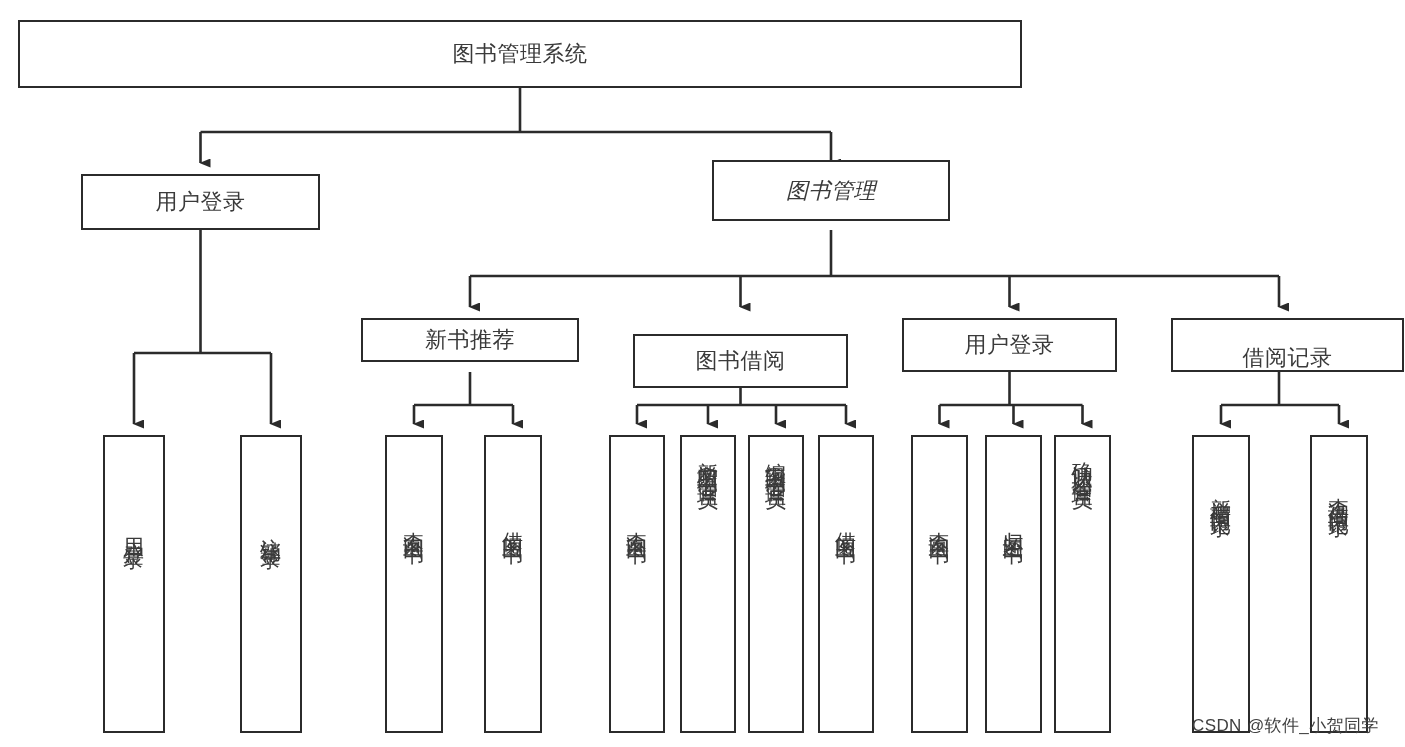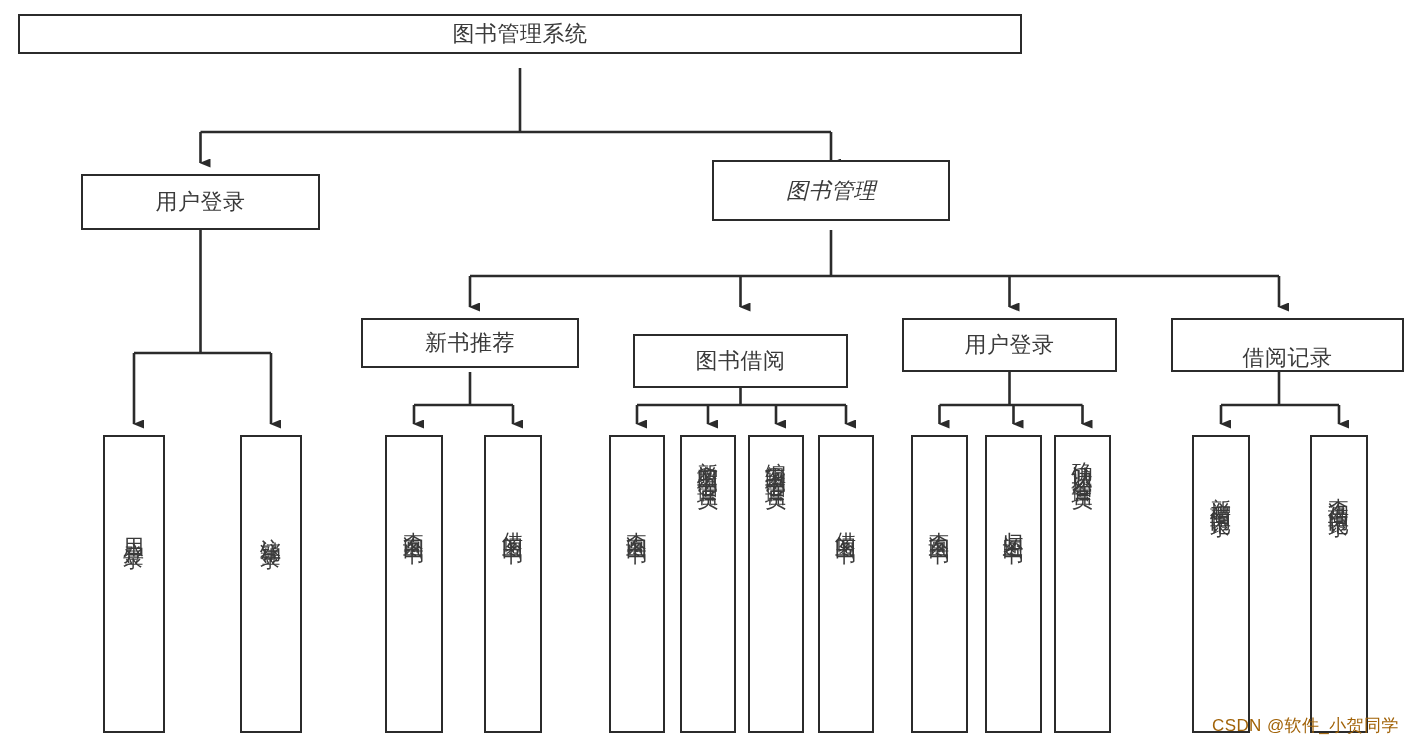--- a/index.html
+++ b/index.html
@@ -58,25 +58,24 @@
     writing-mode: vertical-rl;
     text-orientation: upright;
     font-size: 21px;
     letter-spacing: 4px;
     line-height: 1;
     white-space: nowrap;
   }
   .watermark {
     position: absolute;
     font-size: 17px;
-    color: #a16207;
+    color: #404040;
     white-space: nowrap;
     z-index: 8;
     letter-spacing: 0.4px;
-    margin-left: 20px;
   }
 </style>
 </head>
 <body>
 
 <div id="diagram-root">
 
   <svg id="edge-layer" viewBox="0 0 1405 747" width="1405" height="747" xmlns="http://www.w3.org/2000/svg">
     <defs>
       <marker id="arrowhead" markerWidth="9" markerHeight="11" refX="4.5" refY="10" orient="auto" markerUnits="userSpaceOnUse">
@@ -114,30 +113,30 @@
         <path d="M 1013.5 405 L 1013.5 424" marker-end="url(#arrowhead)"></path>
         <path d="M 1082.5 405 L 1082.5 424" marker-end="url(#arrowhead)"></path>
         <path d="M 1279 372 L 1279 405"></path>
         <path d="M 1221 405 L 1339 405"></path>
         <path d="M 1221 405 L 1221 424" marker-end="url(#arrowhead)"></path>
         <path d="M 1339 405 L 1339 424" marker-end="url(#arrowhead)"></path>
       </g>
   </svg>
 
   <div id="nodes-layer">
-      <div class="node horizontal" style="left: 18px; top: 14px; width: 1004px; height: 40px;">
+      <div class="node horizontal" style="left: 18px; top: 20px; width: 1004px; height: 68px;">
         <span class="node-label">图书管理系统</span>
       </div>
       <div class="node horizontal" style="left: 81px; top: 174px; width: 239px; height: 56px;">
         <span class="node-label">用户登录</span>
       </div>
       <div class="node horizontal" style="left: 712px; top: 160px; width: 238px; height: 61px; font-style: italic;">
         <span class="node-label">图书管理</span>
       </div>
-      <div class="node horizontal" style="left: 361px; top: 318px; width: 218px; height: 50px;">
+      <div class="node horizontal" style="left: 361px; top: 318px; width: 218px; height: 44px;">
         <span class="node-label">新书推荐</span>
       </div>
       <div class="node horizontal" style="left: 633px; top: 334px; width: 215px; height: 54px;">
         <span class="node-label">图书借阅</span>
       </div>
       <div class="node horizontal" style="left: 902px; top: 318px; width: 215px; height: 54px;">
         <span class="node-label">用户登录</span>
       </div>
       <div class="node horizontal" style="left: 1171px; top: 318px; width: 233px; height: 54px; align-items: flex-end;">
         <span class="node-label">借阅记录</span>

